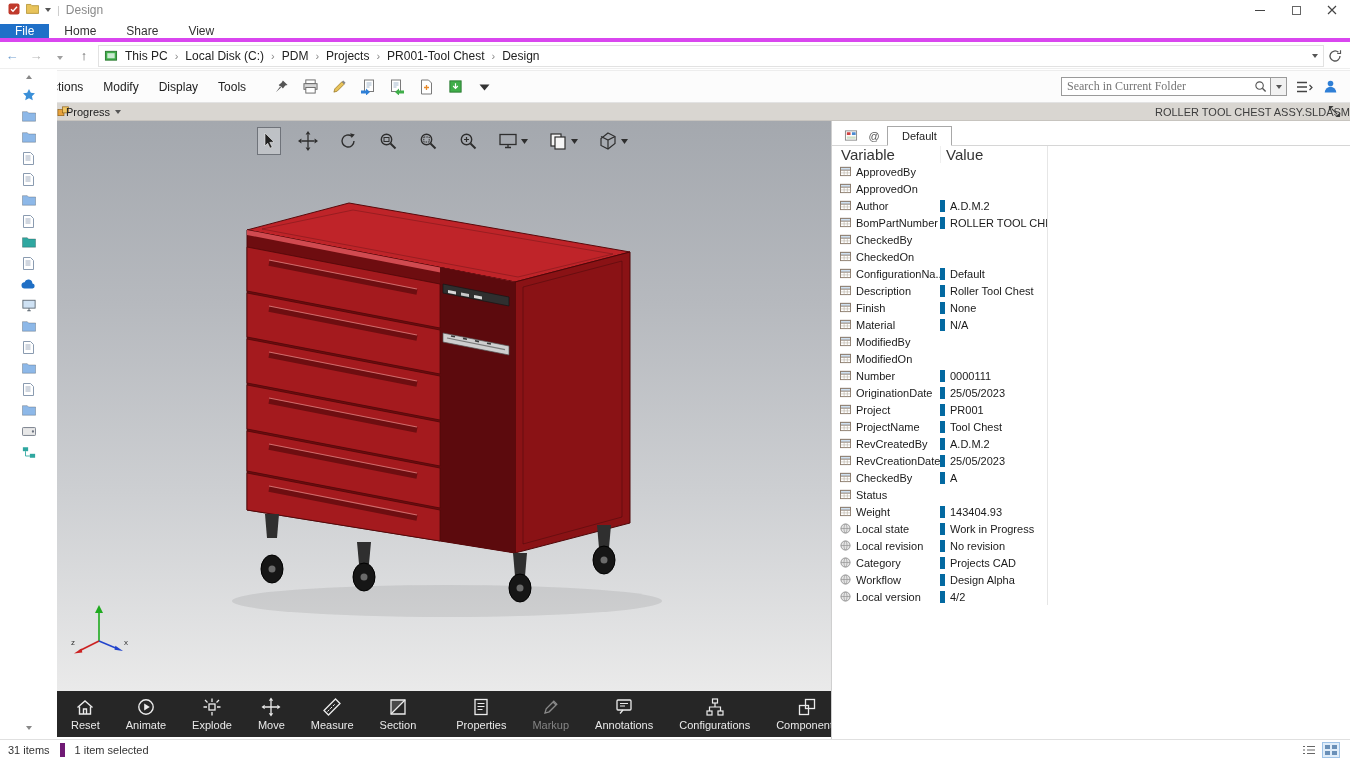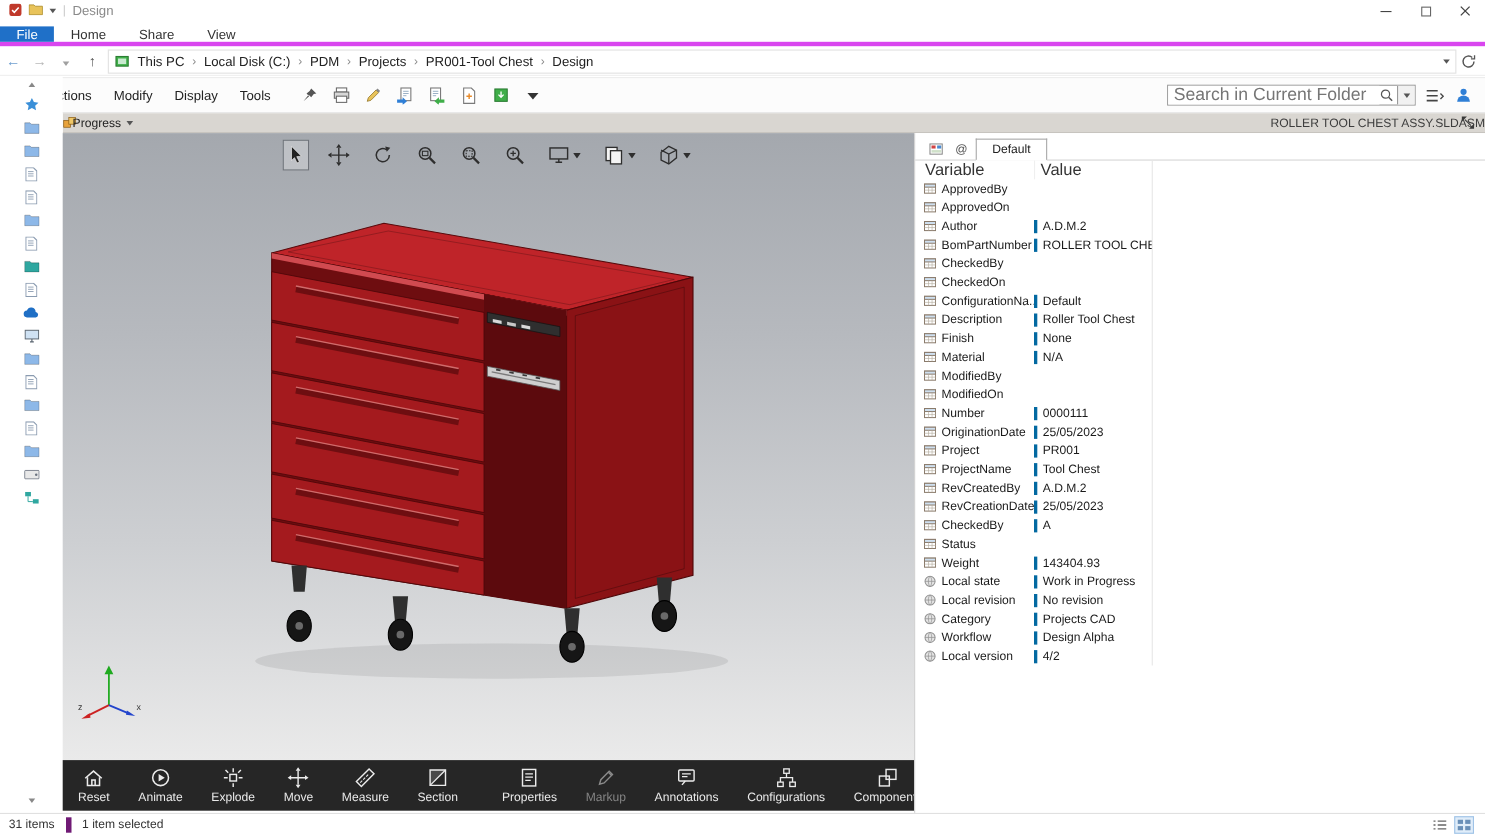--- a/index.html
+++ b/index.html
@@ -31,21 +31,21 @@
   .caret-down{width:0;height:0;border-left:3.5px solid transparent;border-right:3.5px solid transparent;border-top:4px solid #555;display:inline-block}
   .caret-up{width:0;height:0;border-left:3.5px solid transparent;border-right:3.5px solid transparent;border-bottom:4px solid #888;display:inline-block}
   .addr-right{display:flex;align-items:center;gap:6px;padding-right:8px}
 
   
   .pdm-bar{position:absolute;top:70px;left:0;right:0;height:33px;background:#fcfcfc;border-top:1px solid #ededed;border-bottom:1px solid #e3e3e3;display:flex;align-items:center;padding:0 8px}
   .menu-item{padding:0 10px;font-size:12px;color:#222}
   .tool-ic{width:26px;height:24px;display:flex;align-items:center;justify-content:center}
   .search-wrap{margin-left:auto;display:flex;align-items:center;gap:9px;padding-right:4px}
   .search-box{width:226px;height:19px;border:1px solid #9a9a9a;display:flex;align-items:stretch;background:#fff}
-  .search-input{flex:1;border:0;outline:0;font-size:16px;padding:0 5px;color:#444;font-family:Liberation Sans, sans-serif;min-width:0}
+  .search-input{flex:1;border:0;outline:0;font-size:12px;padding:0 5px;color:#444;font-family:Liberation Serif, serif;min-width:0}
   .search-mag{display:flex;align-items:center;padding-right:3px}
   .search-dd{width:16px;border-left:1px solid #9a9a9a;background:#f1f1f1;display:flex;align-items:center;justify-content:center}
 
   
   .preview-bar{position:absolute;top:103px;left:57px;right:0;height:18px;background:#d9d6d1;border-bottom:1px solid #c7c4bf;display:flex;align-items:center;font-size:11px}
   .preview-dd{display:flex;align-items:center;gap:5px;padding:0 9px;color:#222;z-index:2}
   .doc-title-wrap{position:absolute;left:0;right:0;top:0;height:100%;display:flex;justify-content:space-between;align-items:center;gap:5px;pointer-events:none;color:#3d3d3d}
   .expand-btn{margin-left:auto;padding:0 9px;z-index:2;display:flex;align-items:center}
 
   
@@ -74,21 +74,21 @@
   .rp-tabs{display:flex;align-items:flex-end;height:25px;padding-left:9px;gap:3px;border-bottom:1px solid #d6d6d6}
   .rp-icontab{width:20px;height:19px;display:flex;align-items:center;justify-content:center;color:#555;font-size:11px}
   .rp-tab{height:20px;padding:0 14px;display:flex;align-items:center;border:1px solid #a8a8a8;border-bottom:1px solid #fff;background:#fff;font-size:11px;margin-bottom:-1px;color:#222}
   .rp-table{width:216px;border-right:1px solid #e6e6e6}
   .rp-header{display:flex;height:17px;align-items:center;font-size:15px;color:#333}
   .rp-header .hv{padding-left:9px;width:108px}
   .rp-header .hval{width:107px;border-left:1px solid #efefef;padding-left:5px}
   .rp-row{display:flex;height:17px;align-items:center;font-size:11px}
   .rp-icon{width:13px;margin-left:8px;display:flex;align-items:center}
   .rp-name{width:87px;padding-left:3px;color:#1a1a1a;white-space:nowrap;overflow:hidden}
-  .rp-value{width:107px;border-left:3px solid #0369a1;padding-left:5px;color:#1a1a1a;white-space:nowrap;overflow:hidden}
+  .rp-value{width:107px;border-left:5px solid #0369a1;padding-left:5px;color:#1a1a1a;white-space:nowrap;overflow:hidden}
 
   
   .statusbar{position:absolute;left:0;right:0;bottom:0;height:20px;background:#fff;border-top:1px solid #e0e0e0;display:flex;align-items:center;font-size:11px;color:#333}
   .sb-items{padding:0 10px 0 8px;border-right:5px solid #701a75;height:14px;display:flex;align-items:center}
   .sb-selected{padding:0 10px}
   .sb-right{margin-left:auto;display:flex;align-items:center;gap:4px;padding-right:10px}
   .sb-view{width:18px;height:16px;display:flex;align-items:center;justify-content:center;border:1px solid transparent}
   .sb-view.sel{border-color:#9fc3e7;background:#e0edf9}
 </style>
 </head>

